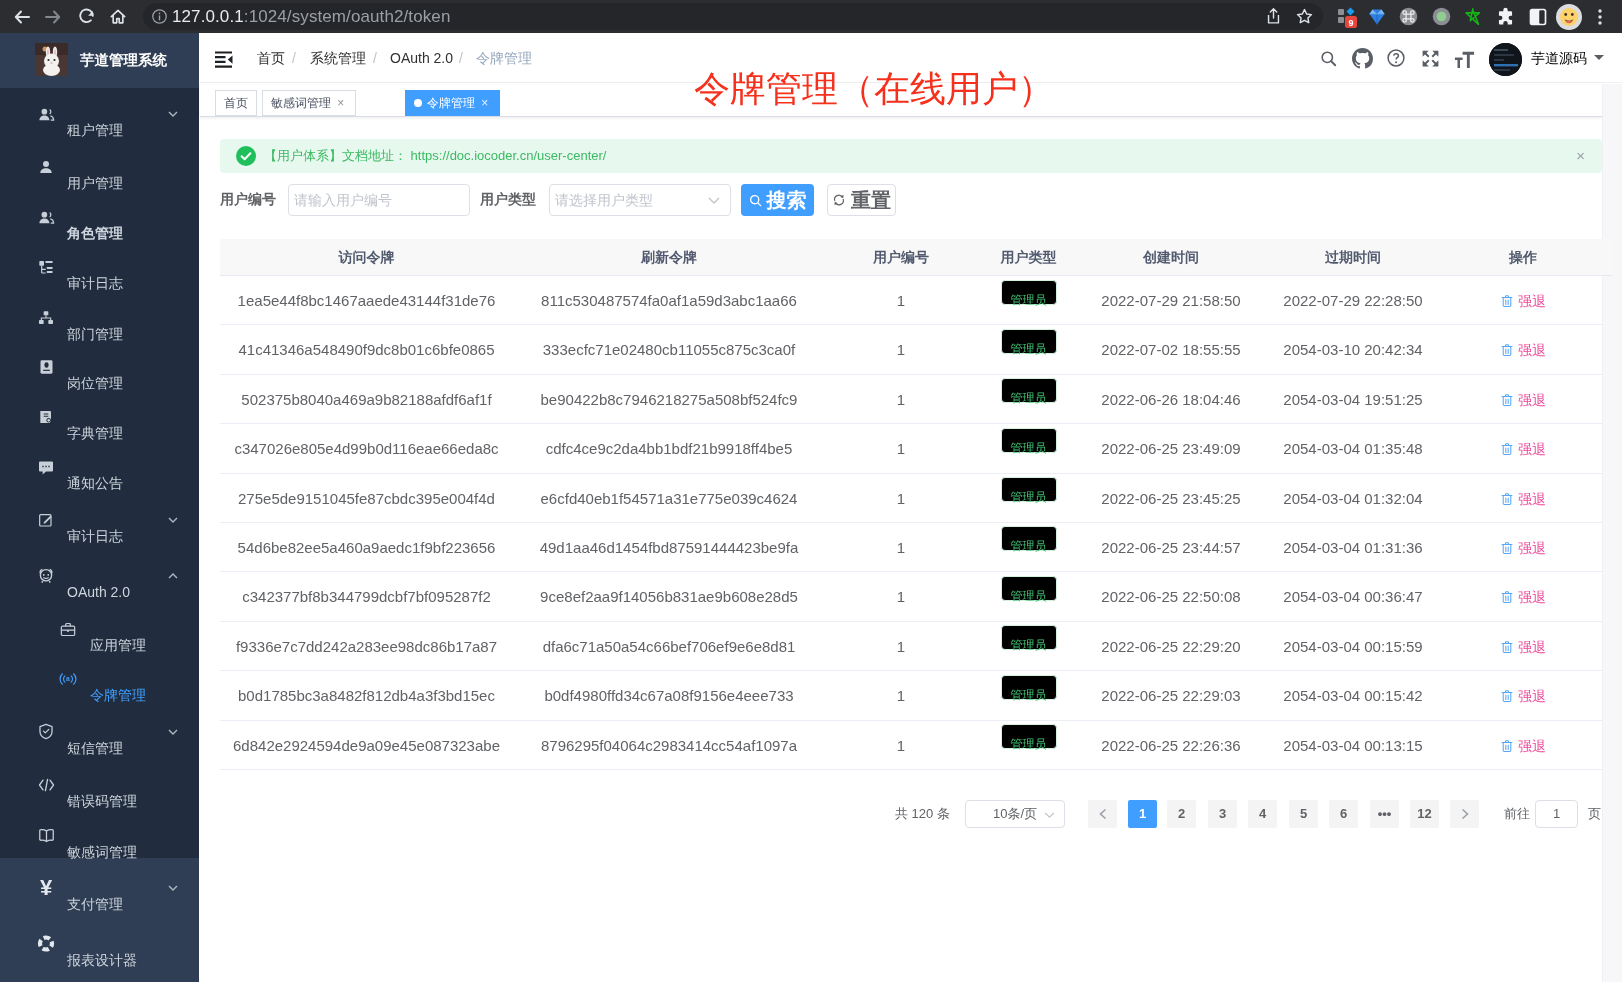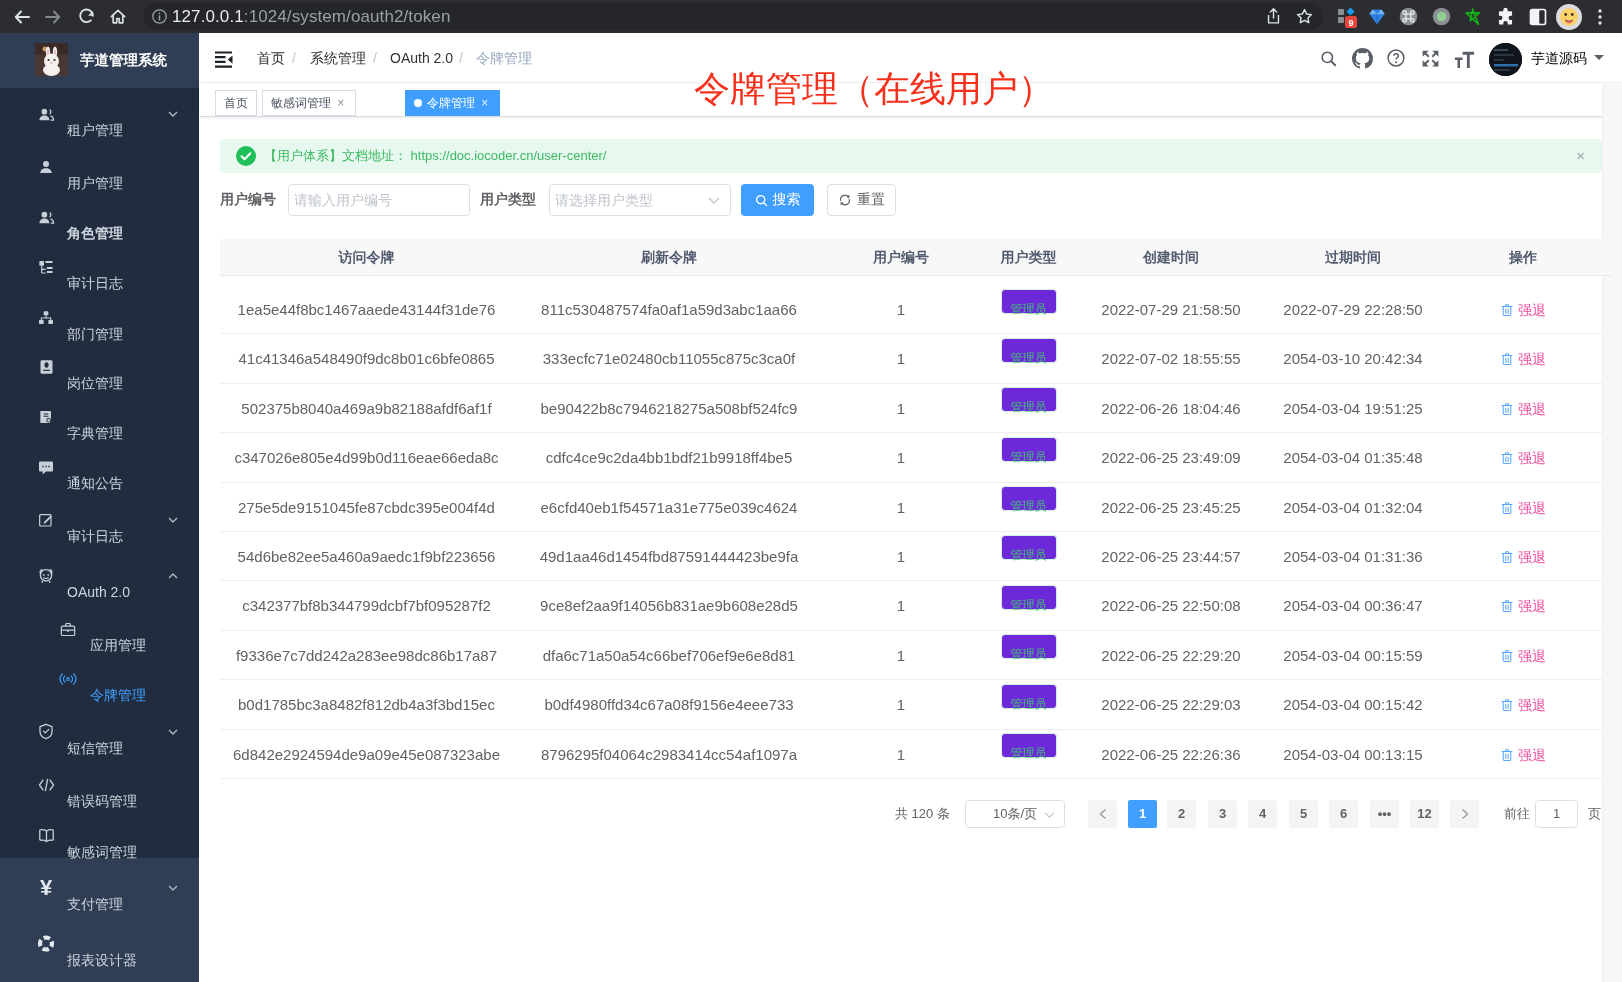--- a/index.html
+++ b/index.html
@@ -41,30 +41,30 @@
   .tag { position:absolute; top:7px; height:26px; line-height:24px; border:1px solid #d8dce5; background:#fff; color:#495060; font-size:12px; padding:0 8px; }
   .tag .x { display:inline-block; width:13px; text-align:center; color:#8c939d; font-size:12px; }
   .tag.on { background:#409eff; border-color:#409eff; color:#fff;margin-left:32px; }
   .tag.on .x { color:#e8f1ff; }
   .dot { display:inline-block; width:8px; height:8px; border-radius:50%; background:#fff; margin-right:5px; position:relative; top:0px; }
   #alert { position:absolute; left:220px; top:139px; width:1382px; height:34px; background:#e7f8ee; border-radius:4px; }
   #alert .txt { position:absolute; left:44px; top:0; height:34px; line-height:34px; color:#3cb963; font-size:13px; }
   #alert .close { position:absolute; right:17px; top:0; height:34px; line-height:34px; color:#9aa1a8; font-size:15px; }
   .flabel { position:absolute; top:183px; height:32px; line-height:32px; font-size:14px; font-weight:bold; color:#606266; }
   .finput { position:absolute; top:184px; height:32px; border:1px solid #dcdfe6; border-radius:4px; background:#fff; color:#bfc4cc; font-size:14px; line-height:30px; padding-left:5px; }
-  .btn { position:absolute; top:184px; height:32px; border-radius:4px; font-size:14px; display:flex; align-items:center; justify-content:center; }
+  .btn { position:absolute; top:184px; height:32px; border-radius:4px; font-size:20px; display:flex; align-items:center; justify-content:center;font-weight:bold; }
   #btnsearch { left:741px; width:73px; background:#409eff; color:#fff; }
   #btnreset { left:827px; width:69px; background:#fff; border:1px solid #dcdfe6; color:#606266; }
   
   #table { position:absolute; left:220px; top:239px; width:1382px; }
-  #thead { position:relative; width:1393px; height:37px; background:#f8f8f9; border-bottom:1px solid #e5eaf0; margin-bottom:9px; }
+  #thead { position:relative; width:1393px; height:37px; background:#f8f8f9; border-bottom:1px solid #e5eaf0; margin-bottom:0; }
   .th { position:absolute; top:0; height:37px; line-height:37px; text-align:center; color:#515a6e; font-size:14px; font-weight:bold; }
   .trow { position:relative; height:49.4px; border-bottom:1px solid #ebeef5; }
   .td { position:absolute; top:0; height:49px; line-height:49px; text-align:center; color:#606266; font-size:15px; }
-  .tagsucc { display:inline-block; height:25px; line-height:23px; padding:8px 9px; border:1px solid #d4f1e0; background:#6d28d9; color:#40c373; border-radius:4px; font-size:12px; position:relative; top:-2.5px; }
+  .tagsucc { display:inline-block; height:25px; line-height:23px; padding:8px 9px; border:1px solid #d4f1e0; background:#000000; color:#40c373; border-radius:4px; font-size:12px; position:relative; top:-2.5px; }
   .oplink { color:#ec4899; font-size:14px; }
   
   .c1 { left:0; width:293px; } .c2 { left:293px; width:312px; } .c3 { left:605px; width:152px; }
   .c4 { left:757px; width:103px; } .c5 { left:860px; width:182px; } .c6 { left:1042px; width:182px; }
   .c7 { left:1224px; width:158px; }
   
   .pgtext { position:absolute; top:800px; height:28px; line-height:28px; font-size:13px; color:#606266; }
   #pgsel { position:absolute; left:965px; top:800px; width:100px; height:28px; border:1px solid #dcdfe6; border-radius:4px; color:#606266; font-size:13px; text-align:center; line-height:26px; }
   .pbtn { position:absolute; top:800px; width:29px; height:28px; line-height:28px; border-radius:2px; background:#f4f4f5; color:#606266; font-size:13px; font-weight:bold; text-align:center; }
   .pbtn.on { background:#409eff; color:#fff; }

